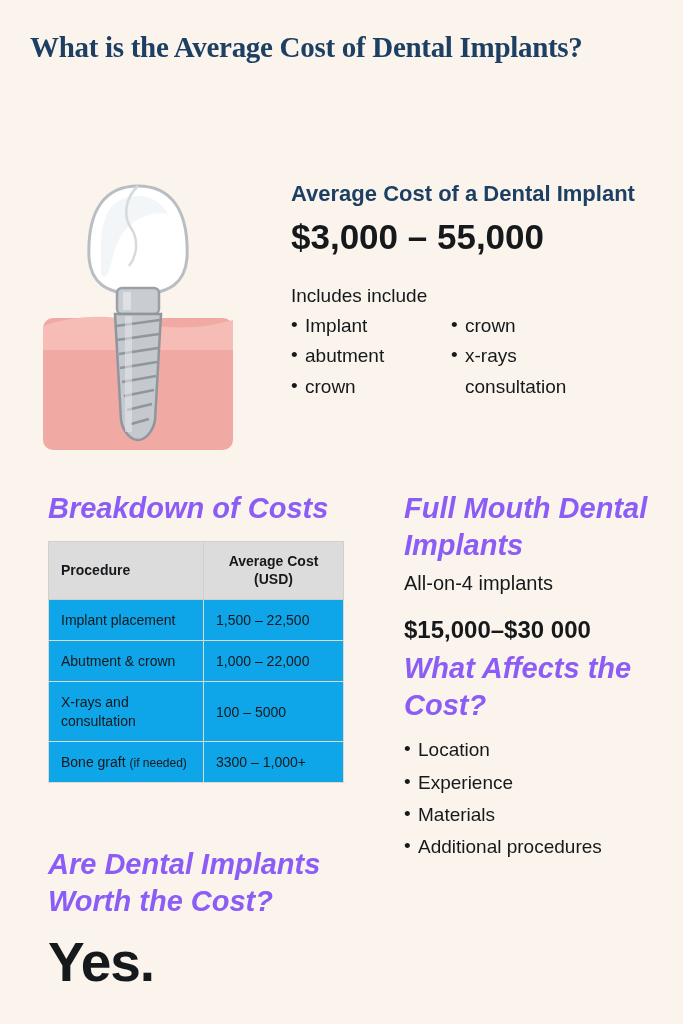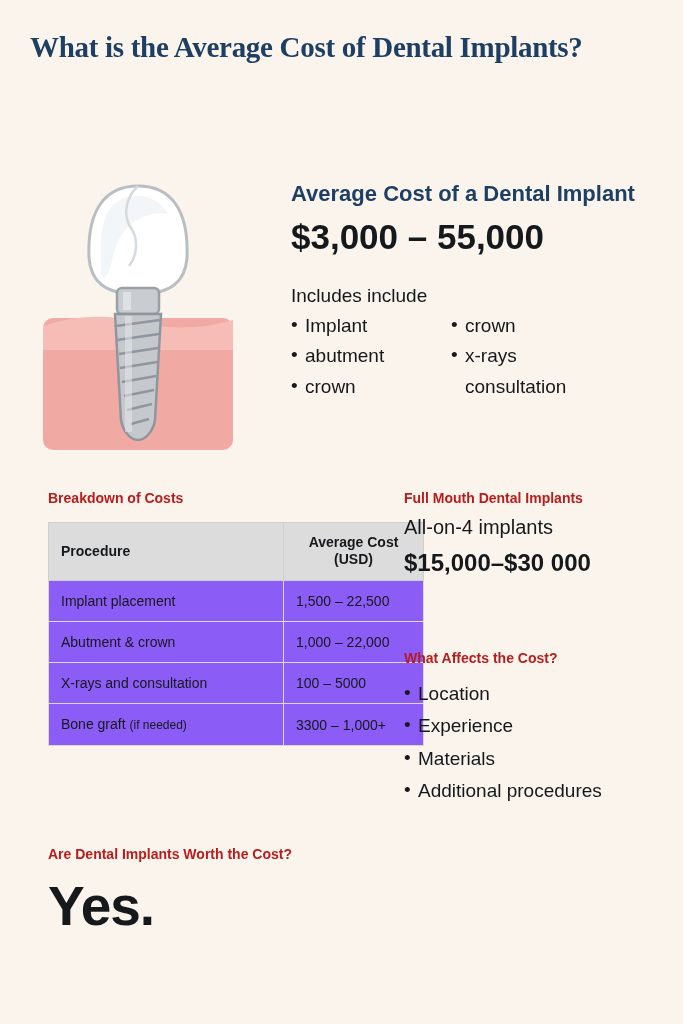--- a/index.html
+++ b/index.html
@@ -88,30 +88,31 @@
   }
 
   
   .breakdown {
     position: absolute;
     left: 48px;
     top: 490px;
     width: 330px;
   }
   .section-heading {
-    font-size: 14px;
-    font-weight: bold;
-    color: #b91c1c;
+    font-size: 29px;
+    font-weight: bold;
+    color: #8b5cf6;
     line-height: 1.28;
+    font-style: italic;
   }
   table.cost-table {
     margin-top: 14px;
     border-collapse: collapse;
-    width: 376px;
-    background: #8b5cf6;
+    width: 296px;
+    background: #0ea5e9;
   }
   table.cost-table th {
     background: #dcdcdc;
     color: #16191c;
     font-size: 14px;
     font-weight: bold;
     text-align: left;
     padding: 11px 12px;
     border: 1px solid #d2cec8;
     line-height: 1.25;
@@ -133,21 +134,21 @@
     left: 404px;
     top: 490px;
     width: 270px;
   }
   .fm-sub {
     margin-top: 8px;
     font-size: 20px;
     color: #16191c;
   }
   .fm-price {
-    margin-top: 10px;
+    margin-top: 21px;
     font-size: 24px;
     font-weight: bold;
     color: #16191c;
   }
   .affects {
     position: absolute;
     left: 404px;
     top: 650px;
     width: 280px;
   }

